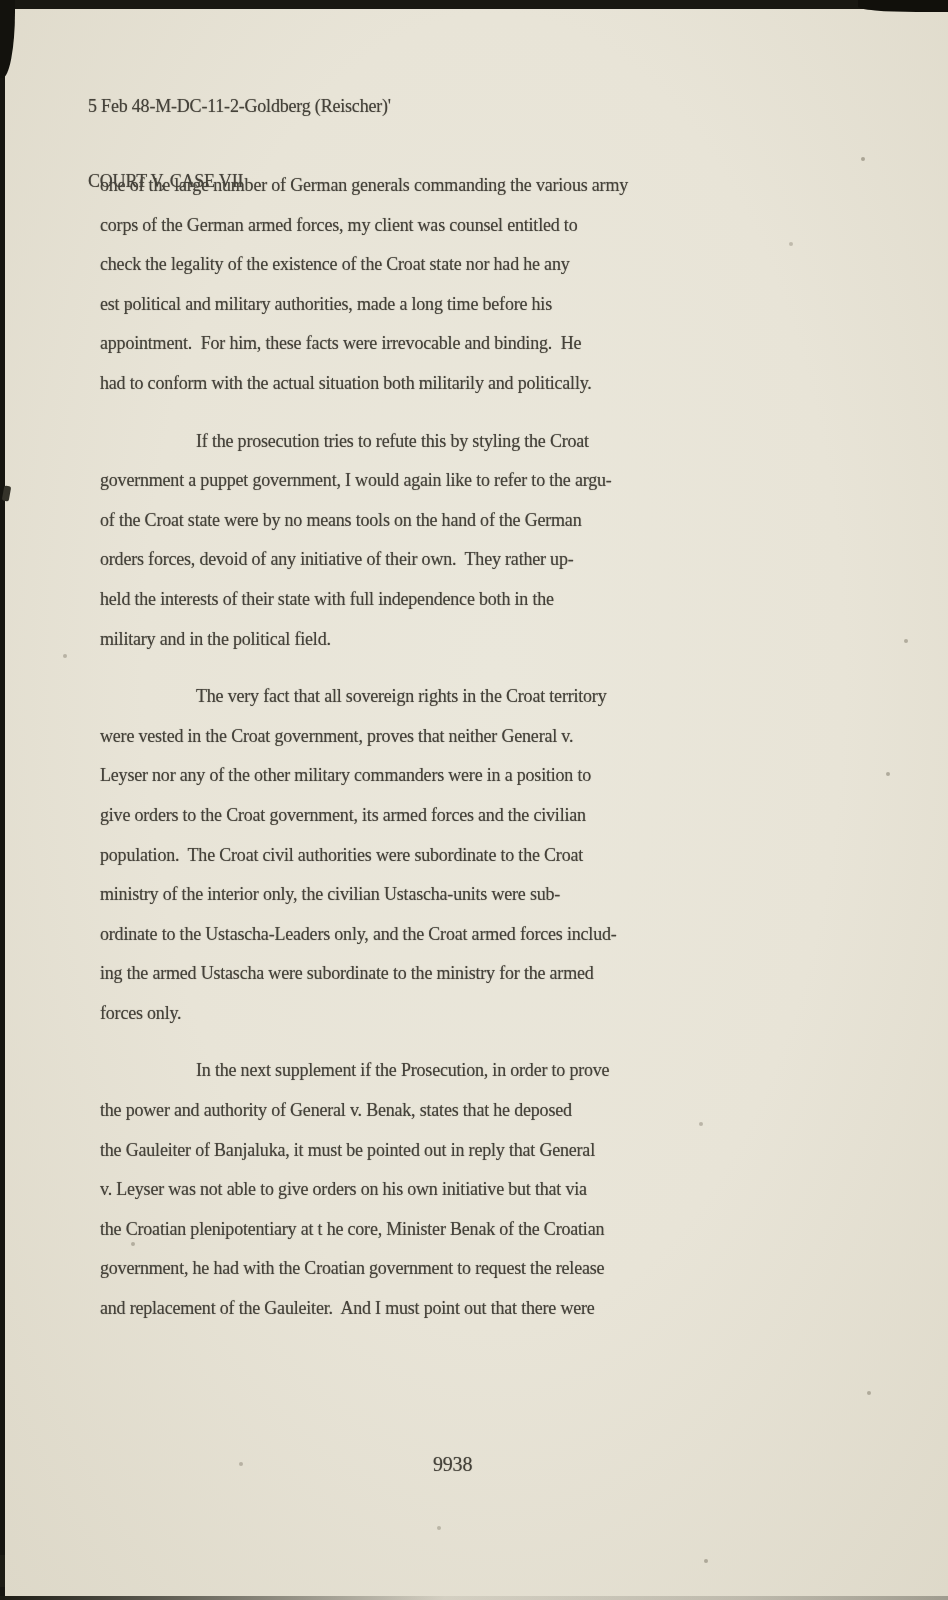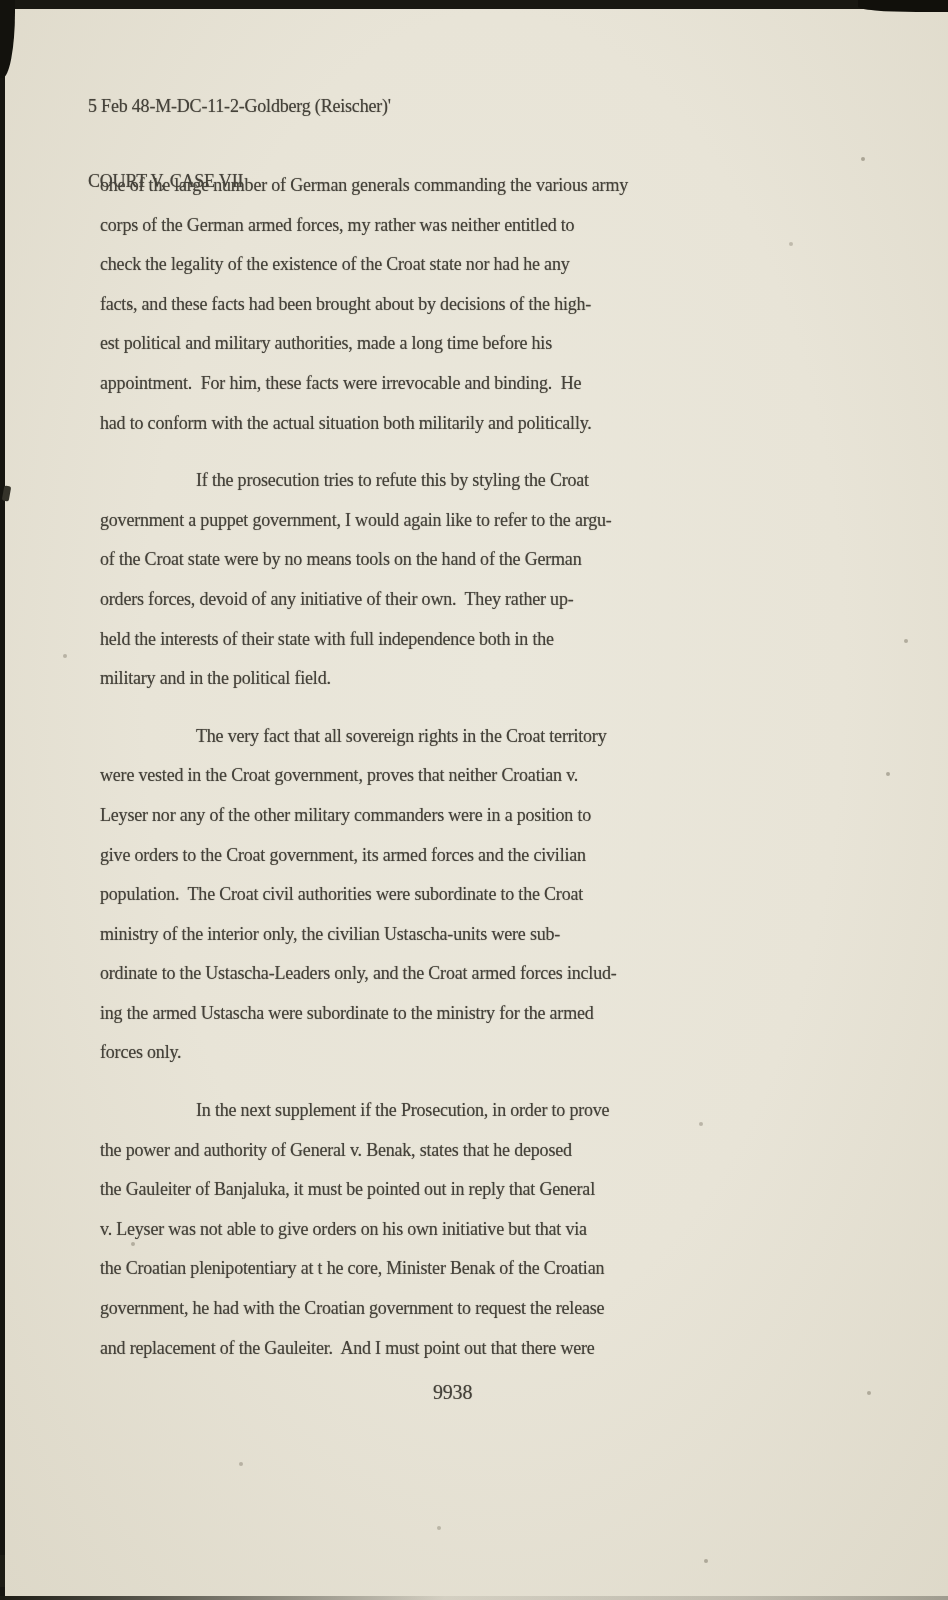--- a/index.html
+++ b/index.html
@@ -35,21 +35,21 @@
       240px 1463px 0 1px rgba(99,93,76,.35), 705px 1560px 0 1px rgba(99,93,76,.42),
       438px 1527px 0 1px rgba(99,93,76,.33), 790px 243px  0 1px rgba(99,93,76,.30);
   }
 
   
   .header { position: absolute; left: 88px; top: 44px; font-size: 18px; line-height: 25px; white-space: pre; }
   .doc-body { position: absolute; left: 88px; top: 166px; width: 820px; font-size: 18px; }
   .line { height: 39.6px; line-height: 39.6px; white-space: pre; margin-left: 12px; }
   .paragraph + .paragraph { margin-top: 18px; }
   .paragraph.indented .line:first-child { text-indent: 96px; }
-  .footer { position: absolute; left: 433px; top: 1380px; font-size: 20px; line-height: 24px; }
+  .footer { position: absolute; left: 433px; top: 1452px; font-size: 20px; line-height: 24px; }
 </style>
 </head>
 <body>
 
 <div class="page">
 
   <div class="edge-top"></div>
   <div class="edge-left"></div>
   <div class="corner-tl"></div>
   <div class="corner-tr"></div>
@@ -59,38 +59,37 @@
   <div class="speckles"></div>
 
   <div class="header fuzz">
     <div class="header-line">5 Feb 48-M-DC-11-2-Goldberg (Reischer)'</div>
     <div class="header-line">COURT V, CASE VII</div>
   </div>
 
   <div class="doc-body fuzz">
       <div class="paragraph">
         <div class="line">one of the large number of German generals commanding the various army</div>
-        <div class="line">corps of the German armed forces, my rather was neither entitled to</div>
+        <div class="line">corps of the German armed forces, my client was counsel entitled to</div>
         <div class="line">check the legality of the existence of the Croat state nor had he any</div>
-        <div class="line">facts, and these facts had been brought about by decisions of the high-</div>
         <div class="line">est political and military authorities, made a long time before his</div>
         <div class="line">appointment.  For him, these facts were irrevocable and binding.  He</div>
         <div class="line">had to conform with the actual situation both militarily and politically.</div>
       </div>
       <div class="paragraph indented">
         <div class="line">If the prosecution tries to refute this by styling the Croat</div>
         <div class="line">government a puppet government, I would again like to refer to the argu-</div>
         <div class="line">of the Croat state were by no means tools on the hand of the German</div>
         <div class="line">orders forces, devoid of any initiative of their own.  They rather up-</div>
         <div class="line">held the interests of their state with full independence both in the</div>
         <div class="line">military and in the political field.</div>
       </div>
       <div class="paragraph indented">
         <div class="line">The very fact that all sovereign rights in the Croat territory</div>
-        <div class="line">were vested in the Croat government, proves that neither Croatian v.</div>
+        <div class="line">were vested in the Croat government, proves that neither General v.</div>
         <div class="line">Leyser nor any of the other military commanders were in a position to</div>
         <div class="line">give orders to the Croat government, its armed forces and the civilian</div>
         <div class="line">population.  The Croat civil authorities were subordinate to the Croat</div>
         <div class="line">ministry of the interior only, the civilian Ustascha-units were sub-</div>
         <div class="line">ordinate to the Ustascha-Leaders only, and the Croat armed forces includ-</div>
         <div class="line">ing the armed Ustascha were subordinate to the ministry for the armed</div>
         <div class="line">forces only.</div>
       </div>
       <div class="paragraph indented">
         <div class="line">In the next supplement if the Prosecution, in order to prove</div>

